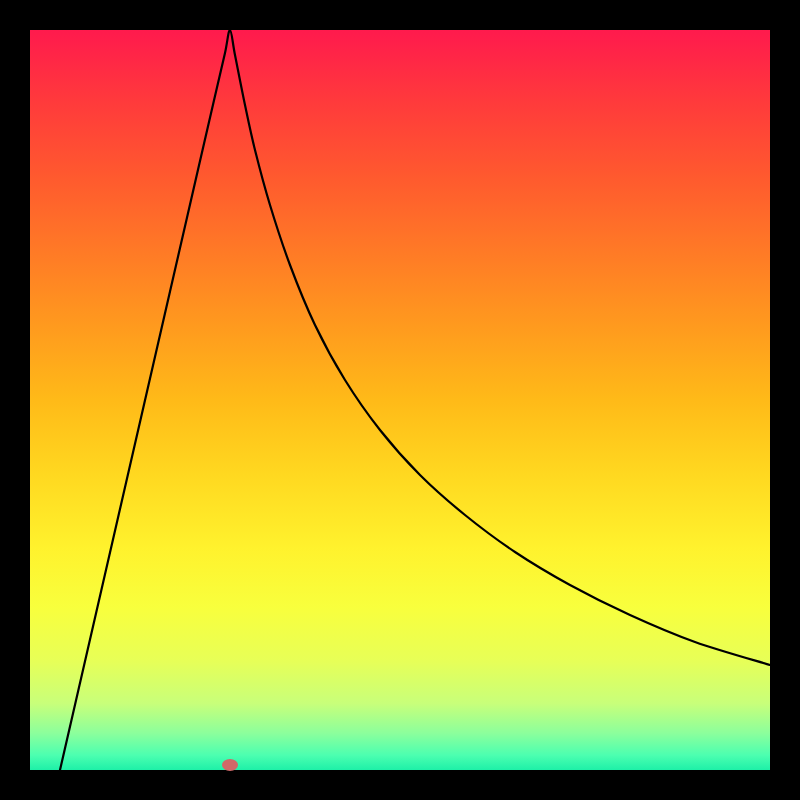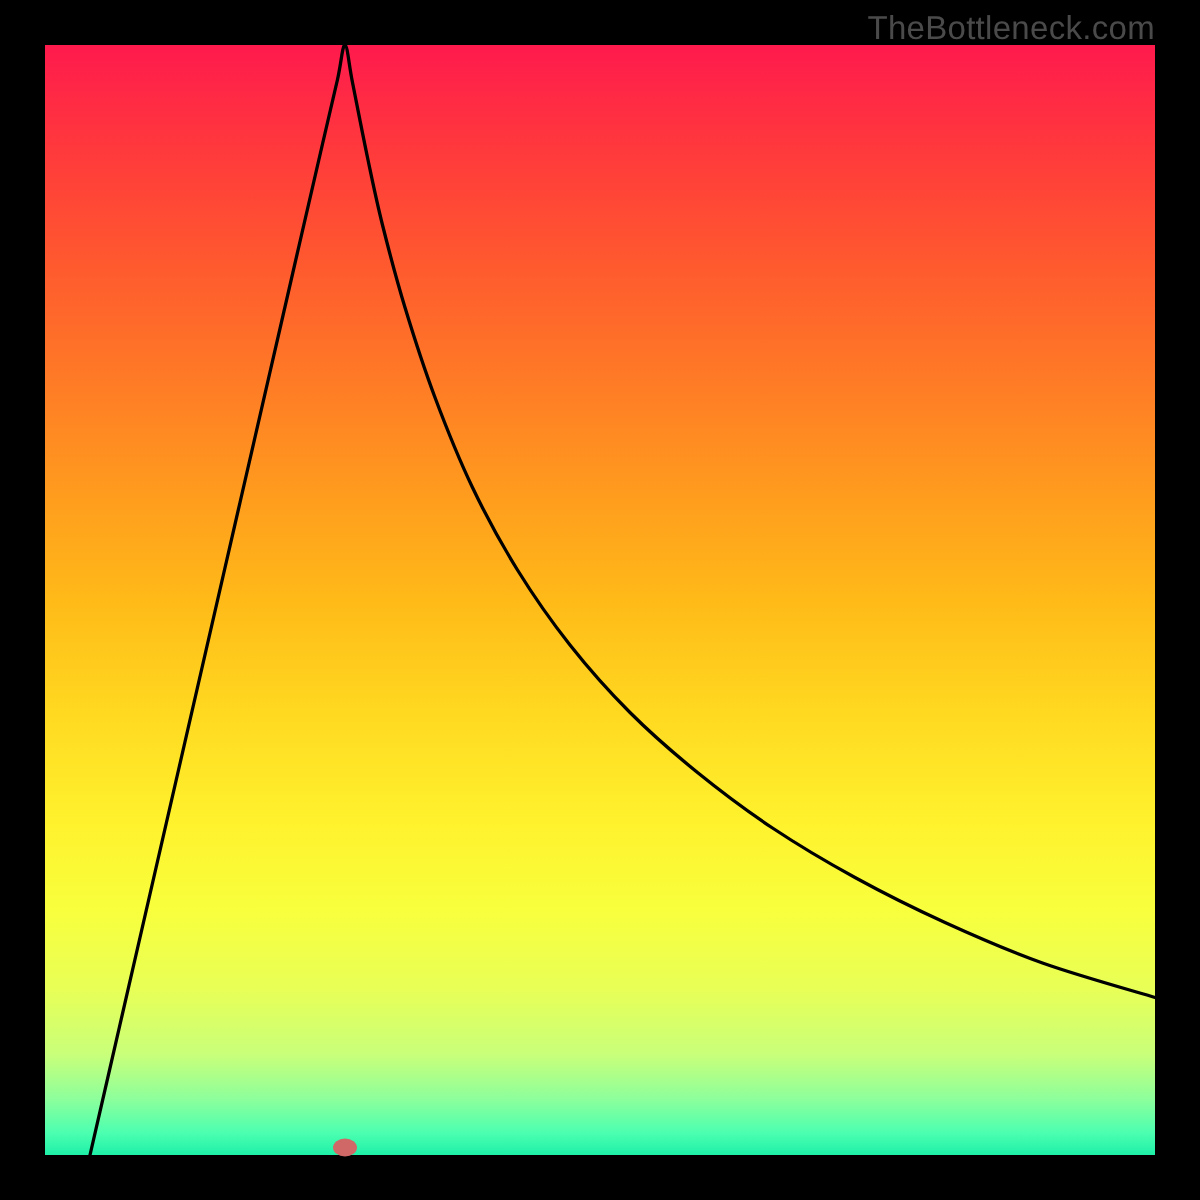--- a/index.html
+++ b/index.html
@@ -68,14 +68,13 @@
 </head>
 <body>
 
 <div class="frame">
   <div class="plot-area">
     <svg class="curve" viewBox="0 0 740 740" preserveAspectRatio="none">
       <path id="curve-path" d="M 30 740 C 33.333333333333336 725.5, 43.333333333333336 682, 50 653 C 56.666666666666664 624, 63.333333333333336 595, 70 566 C 76.66666666666667 537, 83.33333333333333 508, 90 479 C 96.66666666666667 450, 103.33333333333333 421, 110 392 C 116.66666666666667 363, 123.33333333333333 334, 130 305 C 136.66666666666666 276, 143.33333333333334 247, 150 218 C 156.66666666666666 189, 164.16666666666666 156.33333333333334, 170 131 C 175.83333333333334 105.66666666666667, 180.83333333333334 84, 185 66 C 189.16666666666666 48, 192.5 34, 195 23 C 197.5 12, 198.33333333333334 -0.3333333333333333, 200 0 C 201.66666666666666 0.3333333333333333, 202.5 12.5, 205 25 C 207.5 37.5, 211.66666666666666 59.166666666666664, 215 75 C 218.33333333333334 90.83333333333333, 220.83333333333334 103.33333333333333, 225 120 C 229.16666666666666 136.66666666666666, 234.16666666666666 155.83333333333334, 240 175 C 245.83333333333334 194.16666666666666, 252.5 215, 260 235 C 267.5 255, 275.8333333333333 275.8333333333333, 285 295 C 294.1666666666667 314.1666666666667, 304.1666666666667 332.5, 315 350 C 325.8333333333333 367.5, 337.5 384.1666666666667, 350 400 C 362.5 415.8333333333333, 375.8333333333333 430.8333333333333, 390 445 C 404.1666666666667 459.1666666666667, 419.1666666666667 472.1666666666667, 435 485 C 450.8333333333333 497.8333333333333, 467.5 510.3333333333333, 485 522 C 502.5 533.6666666666666, 520.8333333333334 544.5, 540 555 C 559.1666666666666 565.5, 579.1666666666666 575.5, 600 585 C 620.8333333333334 594.5, 641.6666666666666 603.6666666666666, 665 612 C 688.3333333333334 620.3333333333334, 727.5 631.1666666666666, 740 635" fill="none" stroke="#000" stroke-width="2.2" stroke-linejoin="round" stroke-linecap="round"></path>
     </svg>
     <div class="marker" id="min-marker" style="left: 200px; top: 735px; background: rgb(208, 104, 104);"></div>
   </div>
-  <div class="attribution">TheBottleneck.com</div>
 </div>
 
 </body></html>

